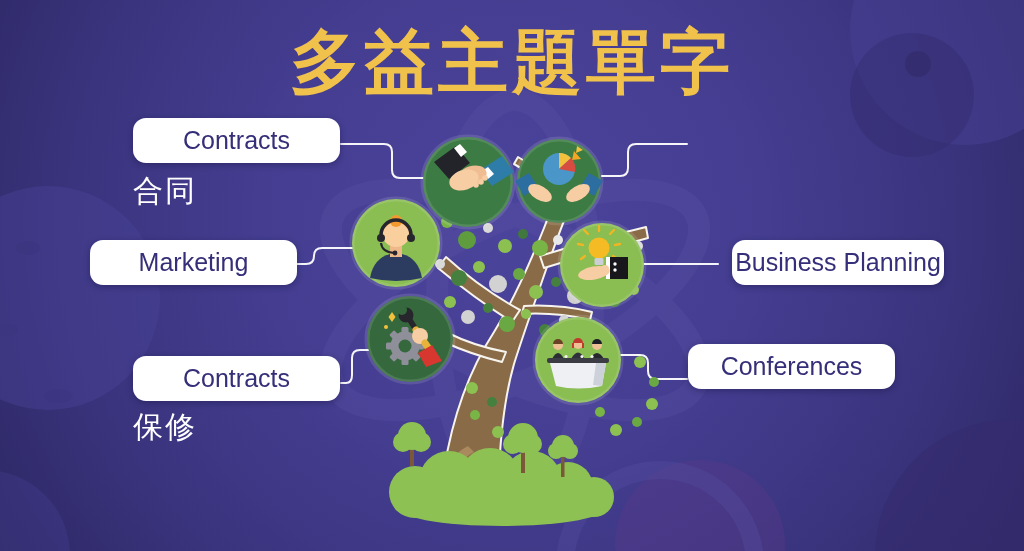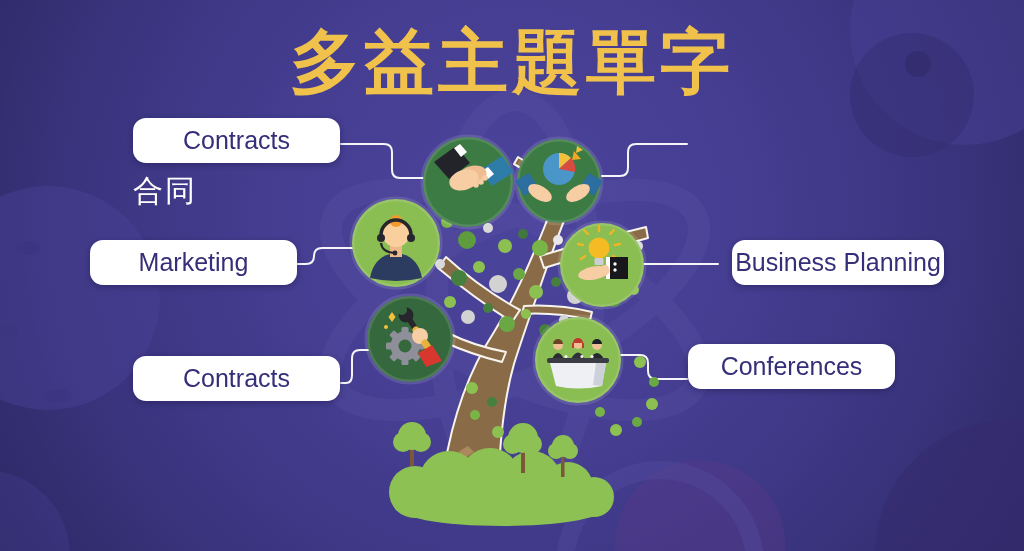--- a/index.html
+++ b/index.html
@@ -280,15 +280,16 @@
 
   <div class="pill p-contracts">Contracts</div>
   <div class="zh z-contracts">合同</div>
 
 
   <div class="pill p-marketing">Marketing</div>
 
   <div class="pill p-planning">Business Planning</div>
 
   <div class="pill p-warranties">Contracts</div>
+  <div class="zh z-warranties">保修</div>
 
   <div class="pill p-conferences">Conferences</div>
 </div>
 
 </body></html>

